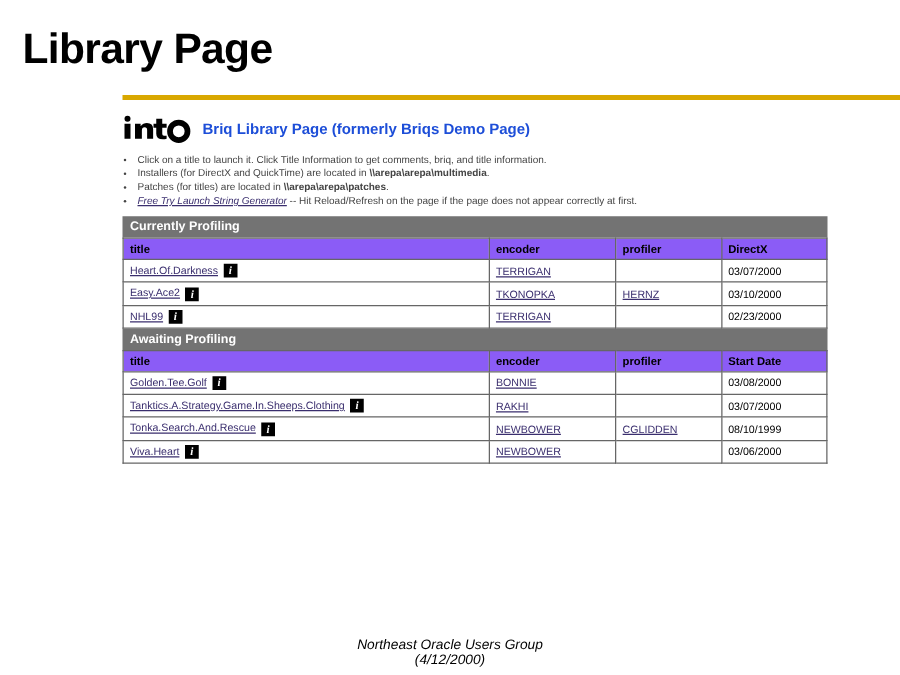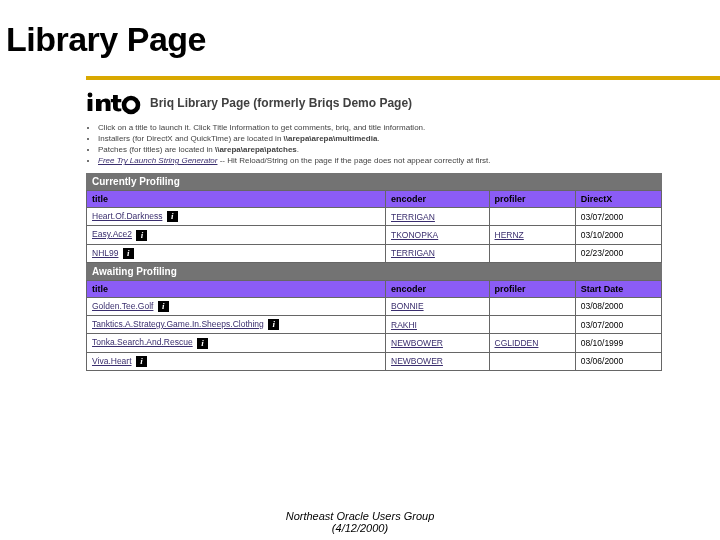--- a/index.html
+++ b/index.html
@@ -6,21 +6,21 @@
   body {
     margin: 0;
     width: 720px;
     height: 540px;
     background: #fff;
     font-family: Arial, Helvetica, sans-serif;
     color: #000;
     overflow: hidden;
   }
   .slide {
-    padding: 20px 18px 0 6px;
+    padding: 20px 18px 0 18px;
     position: relative;
   }
   .title-row {
     position: relative;
     padding-bottom: 4px;
   }
   .slide-title {
     font-family: "Arial Black", Arial, sans-serif;
     font-weight: 900;
     font-size: 34px;
@@ -41,21 +41,21 @@
   .logo-row {
     display: flex;
     align-items: center;
     gap: 8px;
     margin-bottom: 8px;
   }
   .logo-svg { flex: 0 0 auto; }
   .page-subtitle {
     font-size: 12px;
     font-weight: bold;
-    color: #404040;
+    color: #1d4ed8;
   }
   .bullets {
     font-size: 8px;
     color: #444;
     padding-left: 12px;
     margin: 6px 0 8px 0;
   }
   .bullets li { margin-bottom: 2px; }
   .bullets a { color: #3a2e6e; text-decoration: underline; font-style: italic; }
   .bold { font-weight: bold; }
@@ -143,21 +143,21 @@
       <li>
         <span>Click on a title to launch it. Click Title Information to get comments, briq, and title information.</span>
       </li>
       <li>
         <span>Installers (for DirectX and QuickTime) are located in </span><span class="bold">\\arepa\arepa\multimedia</span><span>.</span>
       </li>
       <li>
         <span>Patches (for titles) are located in </span><span class="bold">\\arepa\arepa\patches</span><span>.</span>
       </li>
       <li>
-        <a href="#" class="link">Free Try Launch String Generator</a><span> -- Hit Reload/String on the page if the page does not appear correctly at first.</span>
+        <a href="#" class="link">Free Try Launch String Generator</a><span> -- Hit Reload/Refresh on the page if the page does not appear correctly at first.</span>
       </li>
     </ul>
 
     <div class="section-bar">Currently Profiling</div>
     <table class="grid">
       <colgroup>
           <col class="col-title">
           <col class="col-enc">
           <col class="col-prof">
           <col class="col-date">

